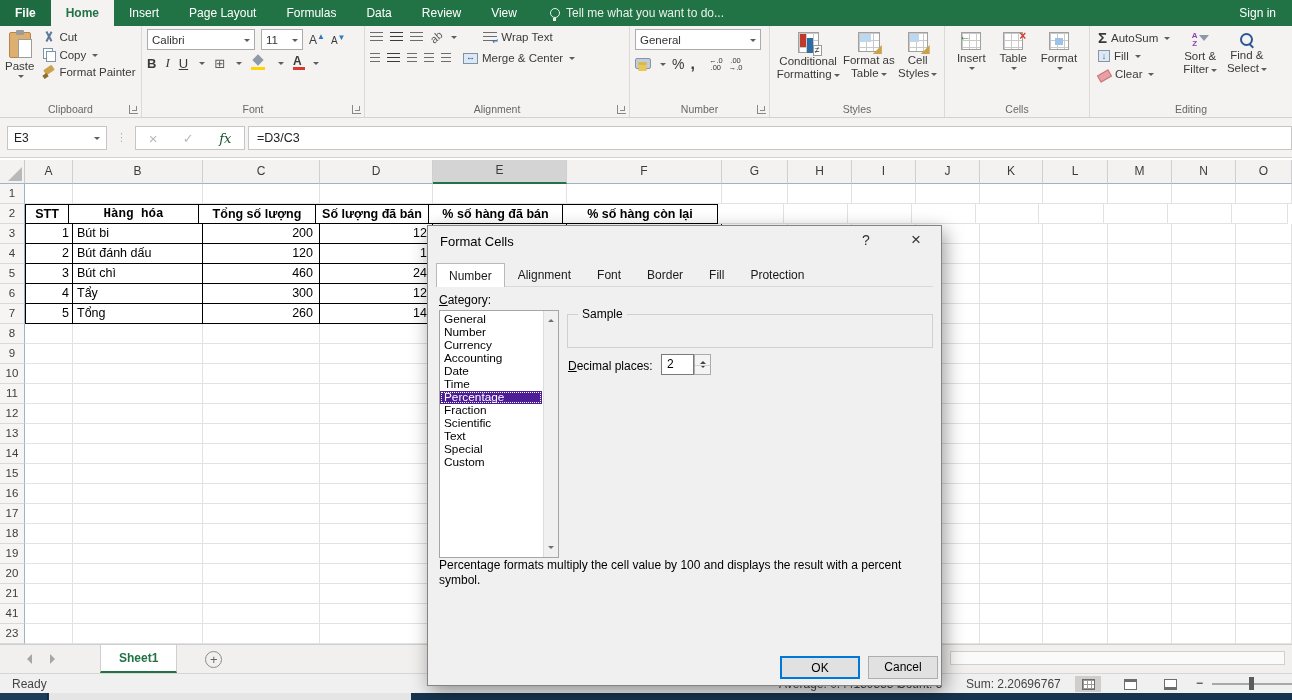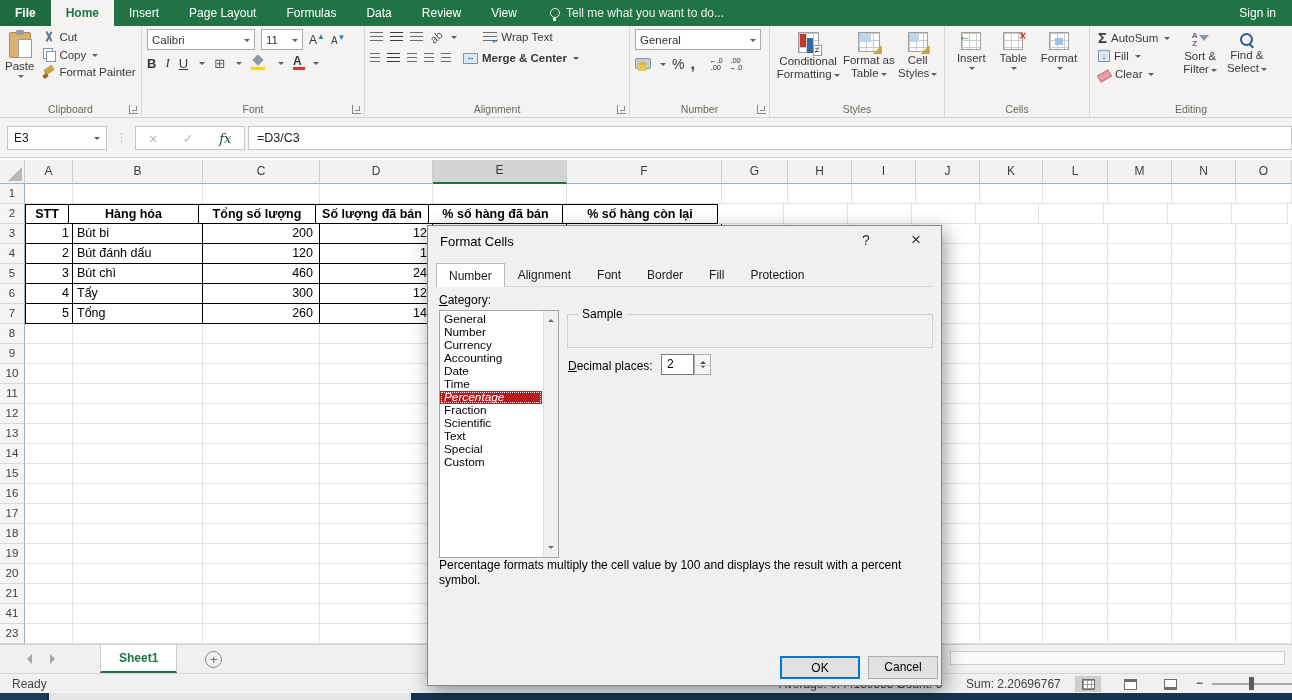--- a/index.html
+++ b/index.html
@@ -137,21 +137,21 @@
   #dialog { position:absolute; left:427px; top:225px; width:515px; height:461px; background:#f0f0f0; border:1px solid #848484; box-shadow:3px 6px 18px rgba(0,0,0,.4); z-index:50; font-size:12px; color:#000; }
   #dlg-title { position:absolute; left:12px; top:8px; font-size:13px; }
   #dlg-help { position:absolute; right:64px; top:6px; font-size:14px; color:#333; width:22px; text-align:center; }
   #dlg-close { position:absolute; right:10px; top:4px; font-size:17px; color:#333; width:30px; text-align:center; }
   #dlg-tabs { position:absolute; left:8px; top:38px; right:8px; height:23px; display:flex; align-items:flex-end; border-bottom:1px solid #d9d9d9; }
   .dtab { padding:3px 12px 4px; border:1px solid transparent; border-bottom:none; color:#1a1a1a; }
   .dtab.active { background:#fff; border-color:#b9b9b9; position:relative; top:1px; padding-top:5px; }
   #cat-label { position:absolute; left:11px; top:67px; }
   #catlist { position:absolute; left:11px; top:84px; width:120px; height:248px; background:#fff; border:1px solid #a5a5a5; overflow:hidden; }
   .catitem { padding:0 1px 0 4px; line-height:13px; font-size:11.8px; }
-  .catitem.sel { background:#b91c1c; color:#fff; outline:1px dotted #fff; outline-offset:-2px;font-style:italic; }
+  .catitem.sel { background:#4c1d95; color:#fff; outline:1px dotted #fff; outline-offset:-2px; }
   #catscroll { position:absolute; right:0; top:0; width:15px; height:100%; background:#f0f0f0; border-left:1px solid #dcdcdc; }
   .scr-arr { position:absolute; left:4px; width:0; height:0; border:3.5px solid transparent; }
   .scr-up { top:5px; border-bottom-color:#707070; }
   .scr-dn { bottom:5px; border-top-color:#707070; }
   #samplebox { position:absolute; left:139px; top:88px; width:366px; height:34px; border:1px solid #d0d0d0; }
   #samplelabel { position:absolute; left:10px; top:-8px; background:#f0f0f0; padding:0 4px; }
   #samplevalue { position:absolute; left:6px; top:8px; right:6px; height:21px; background:#fff; border:1px solid #a5a5a5; line-height:19px; padding-left:8px; }
   #declabel { position:absolute; left:140px; top:133px; }
   #decinput { position:absolute; left:233px; top:128px; width:33px; height:21px; background:#fff; border:1px solid #7a7a7a; line-height:19px; padding-left:5px; }
   #decspin { position:absolute; left:266px; top:128px; width:17px; height:21px; border:1px solid #ababab; background:#f4f4f4; }
@@ -257,21 +257,21 @@
             <span class="i-wrap"></span>
             <span>Wrap Text</span>
           </span>
       </div>
       <div class="ibar" style="gap:7px;">
         <span class="i-lines short"></span>
         <span class="i-lines" style="background:repeating-linear-gradient(#3b3a38 0 1.3px, transparent 1.3px 3.8px);"></span>
         <span class="i-lines short"></span>
         <span class="i-lines short"></span>
         <span class="i-lines short"></span>
-        <span class="smbtn" style="margin-left:2px;font-weight:bold;">
+        <span class="smbtn" style="margin-left:2px;">
             <span class="i-merge"></span>
             <span>Merge &amp; Center</span>
             <span class="dd"></span>
           </span>
       </div>
     </div>
     <div class="glabel">Alignment</div>
     <span class="launcher"></span>
   </div>
 
@@ -431,21 +431,21 @@
         <div class="cell" style="width: 64px;"></div>
         <div class="cell" style="width: 63px;"></div>
         <div class="cell" style="width: 65px;"></div>
         <div class="cell" style="width: 64px;"></div>
         <div class="cell" style="width: 64px;"></div>
         <div class="cell" style="width: 56px;"></div>
       </div>
       <div class="srow">
         <div class="rh">2</div>
         <div class="cell tb tb-l tb-t th2" style="width: 44px;">STT</div>
-        <div class="cell tb tb-t th2" style="width: 130px;">Hàng hóa</div>
+        <div class="cell tb tb-t th2" style="width: 130px; font-family: Liberation Mono, monospace;">Hàng hóa</div>
         <div class="cell tb tb-t th2" style="width: 117px;">Tổng số lượng</div>
         <div class="cell tb tb-t th2" style="width: 113px;">Số lượng đã bán</div>
         <div class="cell tb tb-t th2" style="width: 134px;">% số hàng đã bán</div>
         <div class="cell tb tb-t th2" style="width: 155px;">% số hàng còn lại</div>
         <div class="cell" style="width: 66px;"></div>
         <div class="cell" style="width: 64px;"></div>
         <div class="cell" style="width: 64px;"></div>
         <div class="cell" style="width: 64px;"></div>
         <div class="cell" style="width: 63px;"></div>
         <div class="cell" style="width: 65px;"></div>

